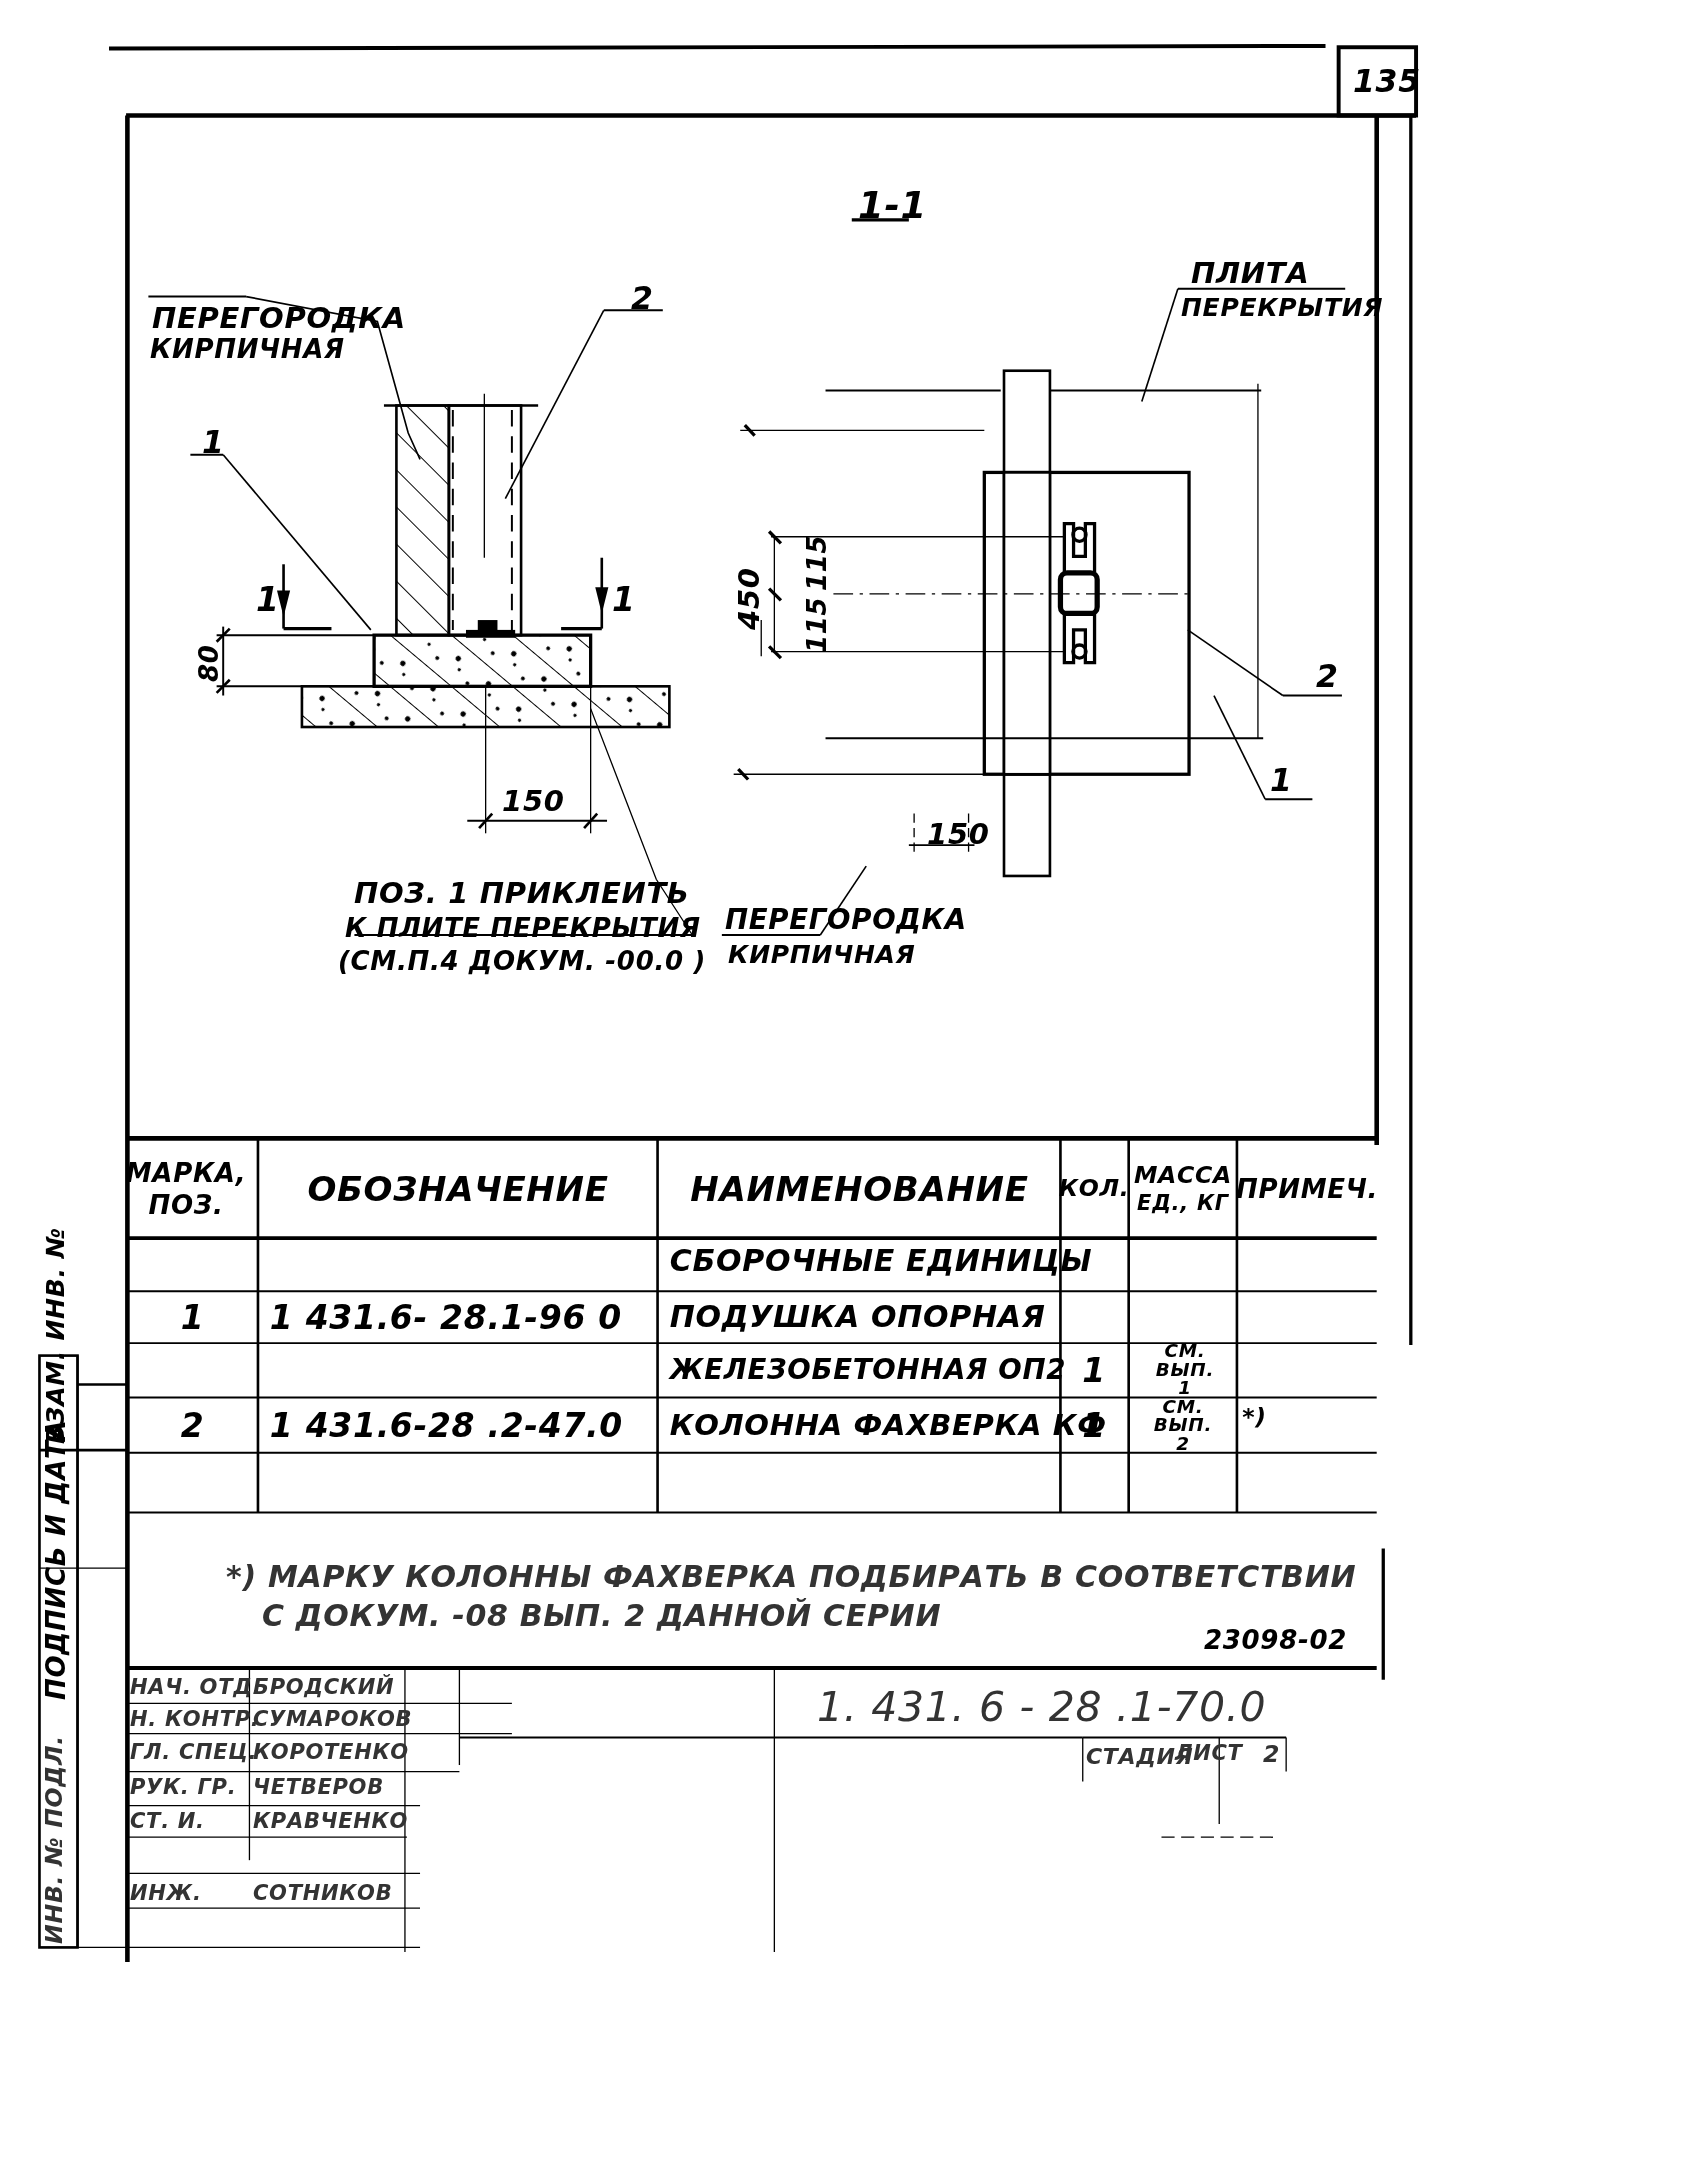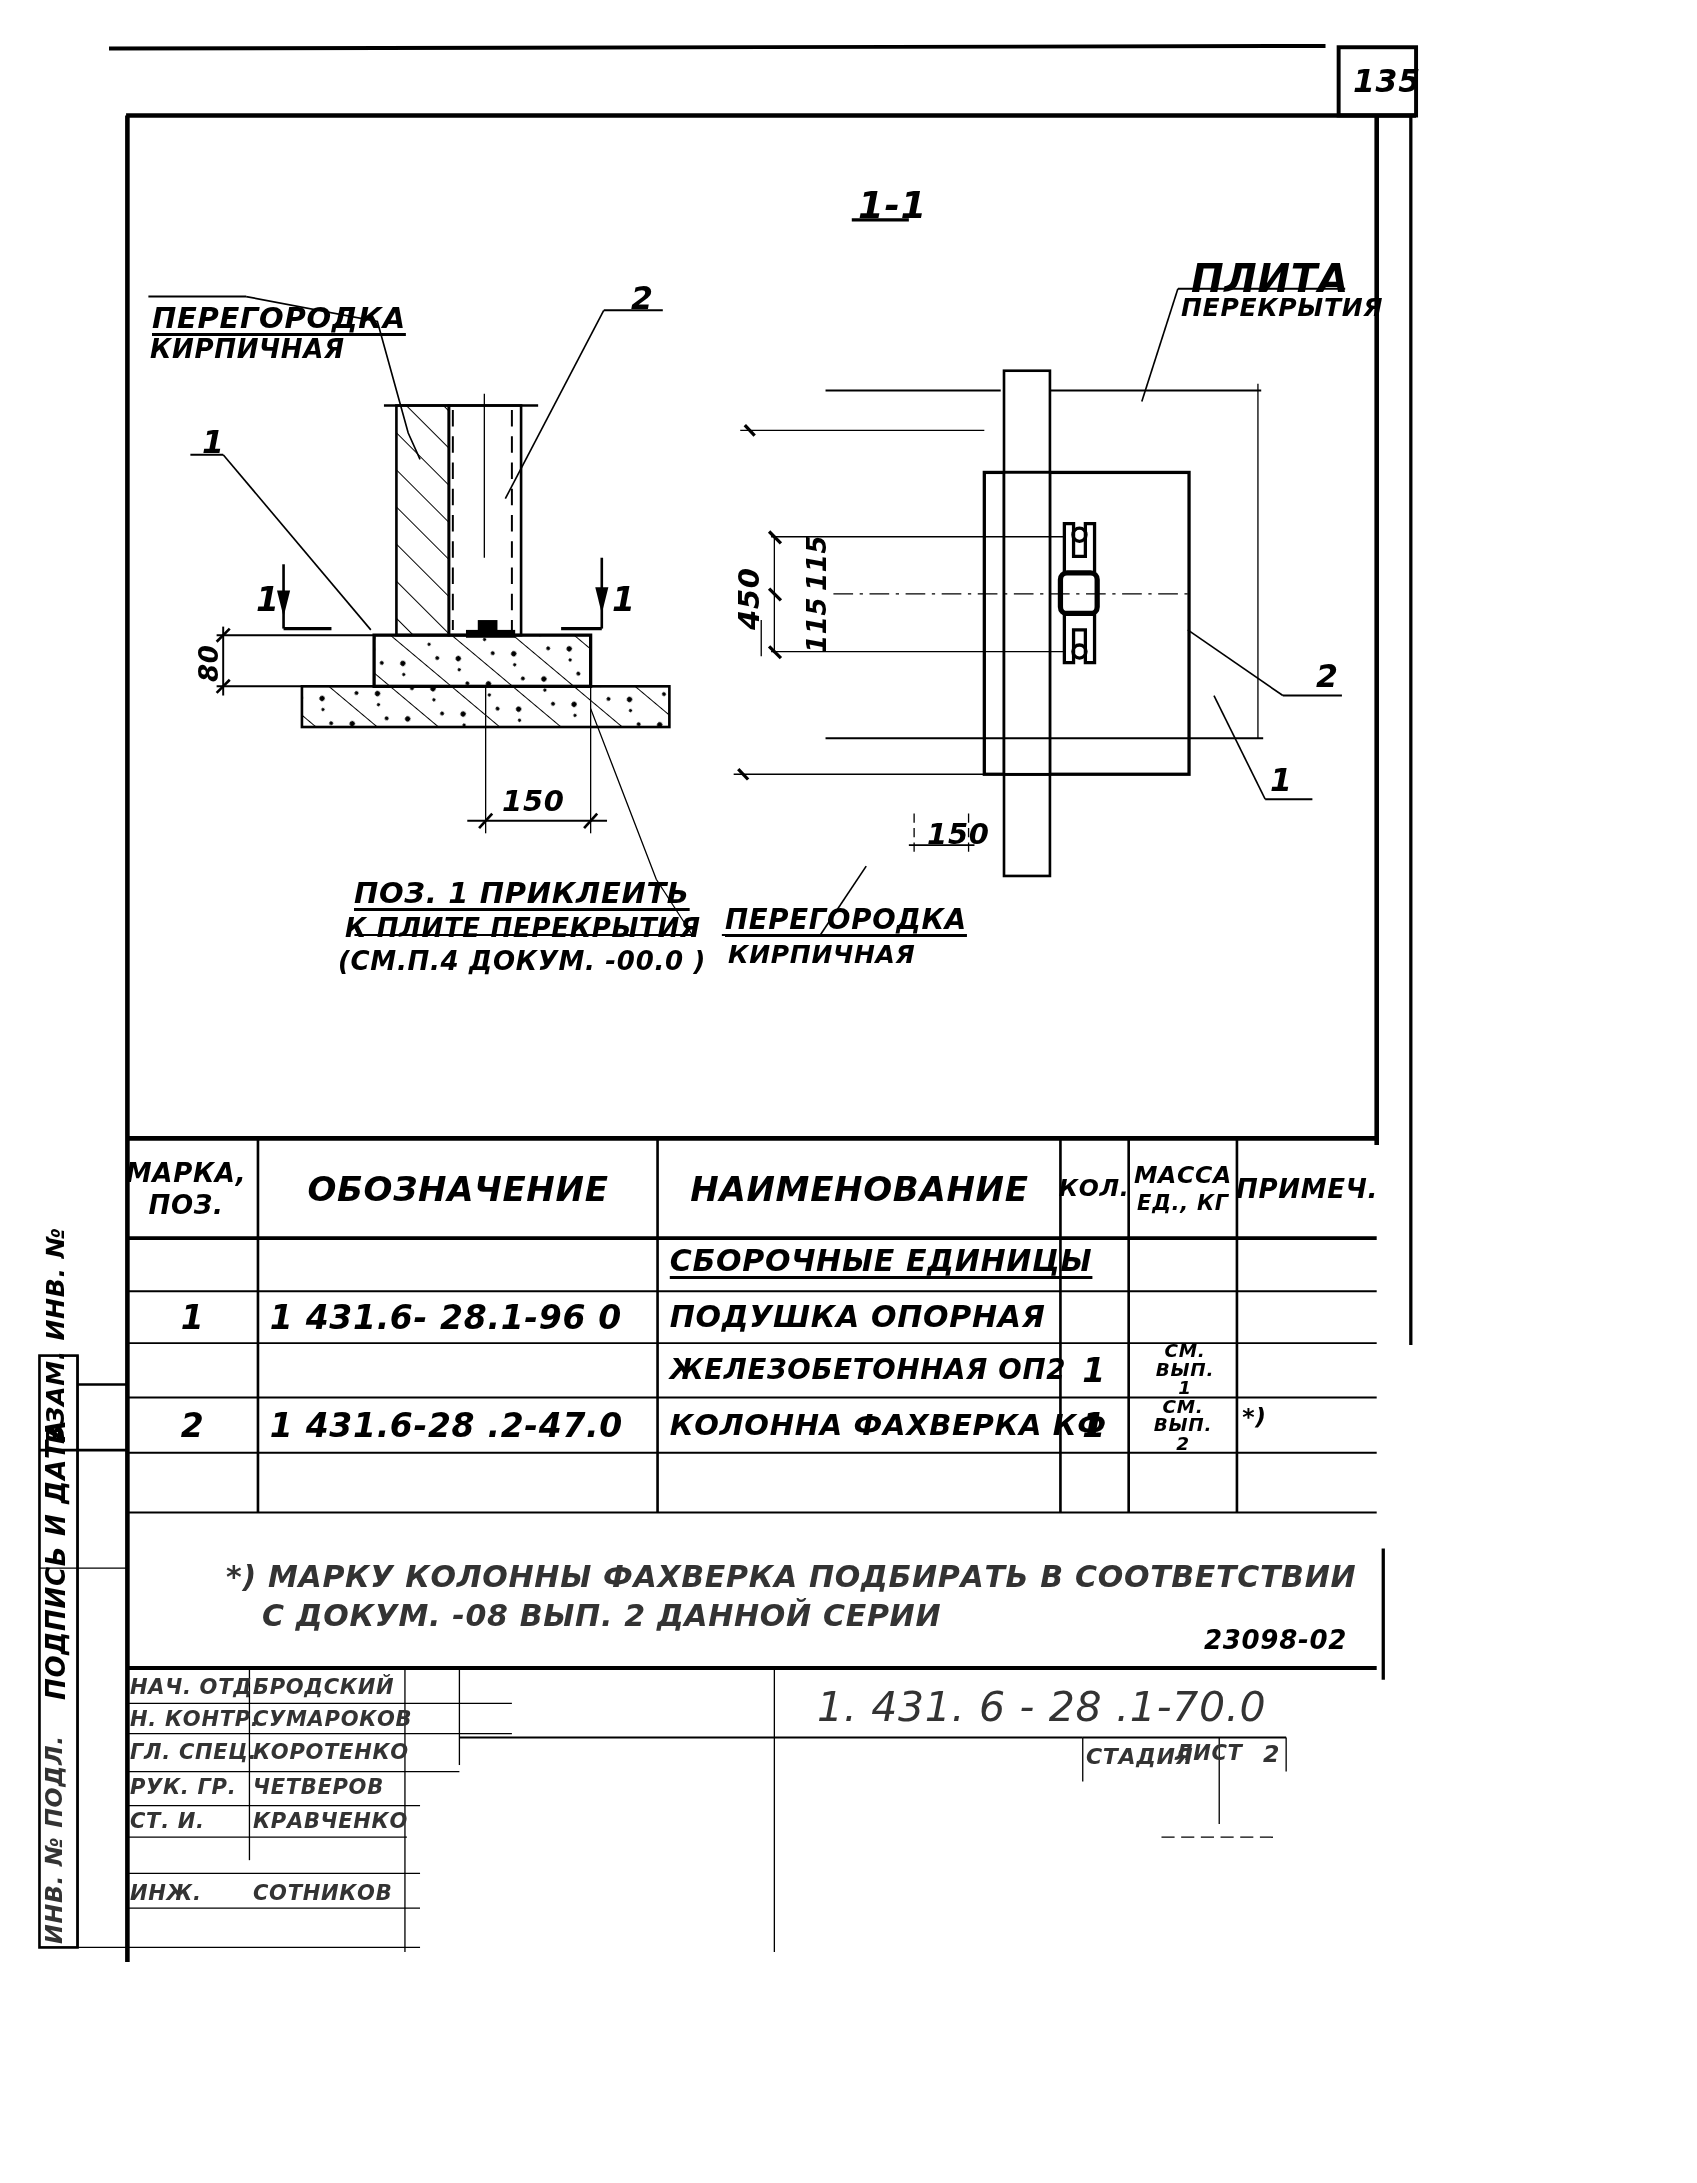--- a/index.html
+++ b/index.html
@@ -2,21 +2,21 @@
 <html style="font-size:10.5px"><head>
 <meta charset="utf-8">
 <style>
   html, body { margin:0; padding:0; background:#ffffff; }
   body { width:1697px; height:2183px; position:relative; overflow:hidden;
          font-family:"DejaVu Sans", sans-serif; color:#000; }
   .abs { position:absolute; }
   .hand { font-family:"DejaVu Sans", sans-serif; font-style:oblique; font-weight:bold;
           text-transform:uppercase; letter-spacing:0.7px; white-space:nowrap; line-height:1; }
   svg { position:absolute; left:0; top:0; }
-  .u { text-decoration:underline; text-decoration-thickness:2.6px; text-underline-offset:5.2px; }
+  .u { text-decoration-thickness:2.6px; text-underline-offset:5.2px; }
   .cell { position:absolute; display:flex; align-items:center; justify-content:center;
           box-sizing:border-box; }
   .cell.left { justify-content:flex-start; padding-left:11.8px; }
   .tb-label { font-size:21px; }
   .faint { color:#333; }
   .vert { transform:rotate(-90deg); transform-origin:left top; }
 </style>
 </head>
 <body>
 
@@ -184,21 +184,21 @@
 <div class="abs hand" style="left:202px; top:427px; font-size:31.5px;">1</div>
 <div class="abs hand" style="left:256px; top:583px; font-size:33px;">1</div>
 <div class="abs hand" style="left:612px; top:583px; font-size:33px;">1</div>
 <div class="abs hand vert" style="left:196px; top:682px; font-size:26px;">80</div>
 <div class="abs hand" style="left:502px; top:787px; font-size:29px;">150</div>
 <div class="abs hand u" style="left:354px; top:879px; font-size:29px;">Поз. 1 приклеить</div>
 <div class="abs hand" style="left:345px; top:915px; font-size:26px;">к плите перекрытия</div>
 <div class="abs hand" style="left:338px; top:948px; font-size:26px;">(см.п.4 докум. -00.0 )</div>
 
 <div class="abs hand" style="left:858px; top:187px; font-size:37px;">1-1</div>
-<div class="abs hand" style="left:1191px; top:259px; font-size:39px;">Плита</div>
+<div class="abs hand" style="left:1191px; top:259px; font-size:29px;">Плита</div>
 <div class="abs hand" style="left:1181px; top:295px; font-size:25px;">перекрытия</div>
 <div class="abs hand vert" style="left:735px; top:630px; font-size:29px;">450</div>
 <div class="abs hand vert" style="left:804px; top:591px; font-size:26px;">115</div>
 <div class="abs hand vert" style="left:804px; top:653px; font-size:26px;">115</div>
 <div class="abs hand" style="left:1316px; top:661px; font-size:31.5px;">2</div>
 <div class="abs hand" style="left:1270px; top:765px; font-size:31.5px;">1</div>
 <div class="abs hand" style="left:927px; top:820px; font-size:29px;">150</div>
 <div class="abs hand u" style="left:725px; top:906px; font-size:27.6px;">Перегородка</div>
 <div class="abs hand" style="left:728px; top:942px; font-size:25px;">кирпичная</div>
 

